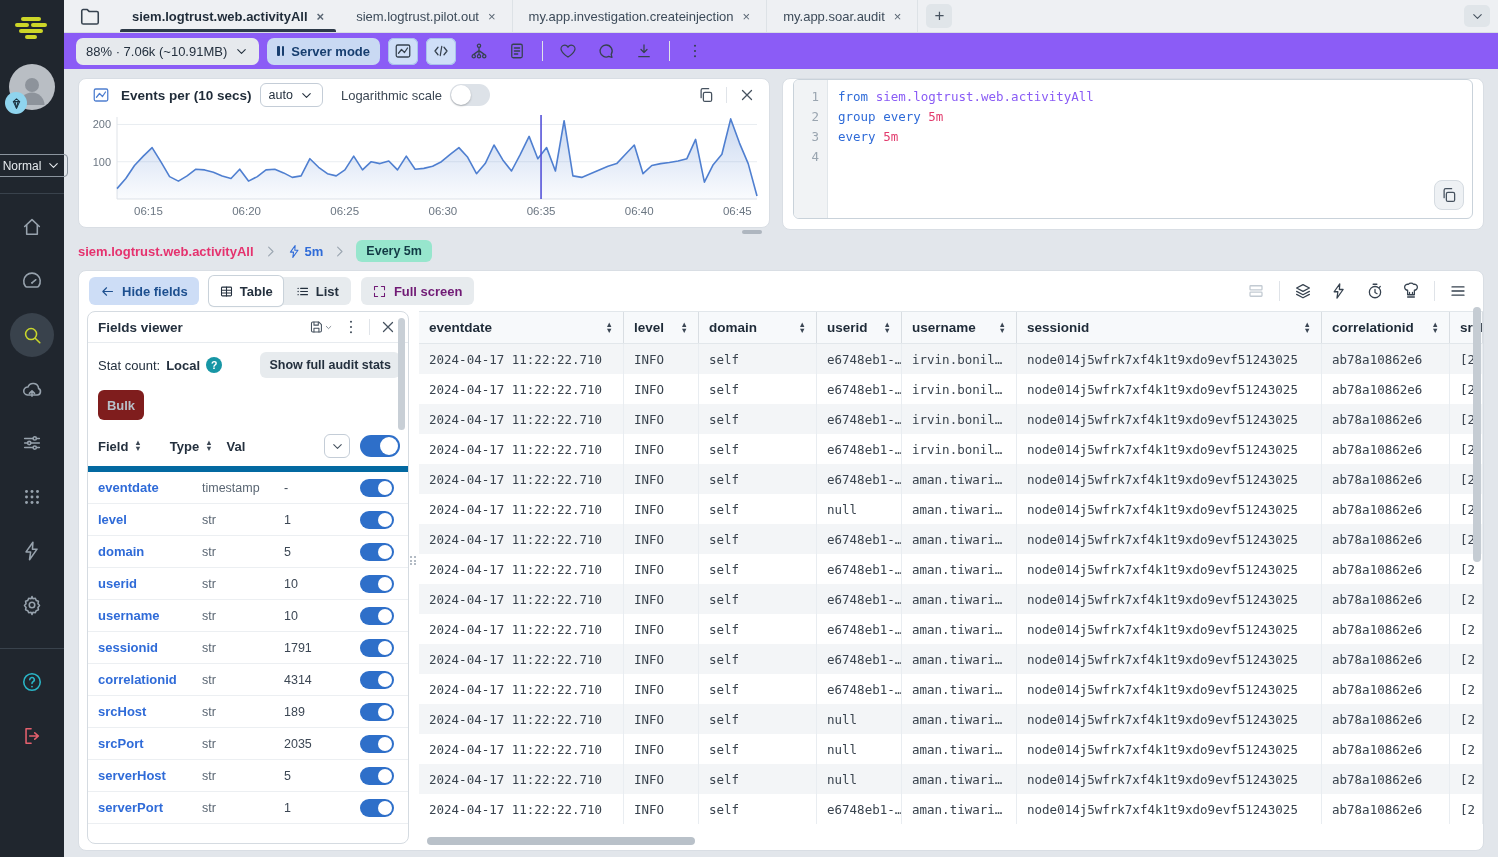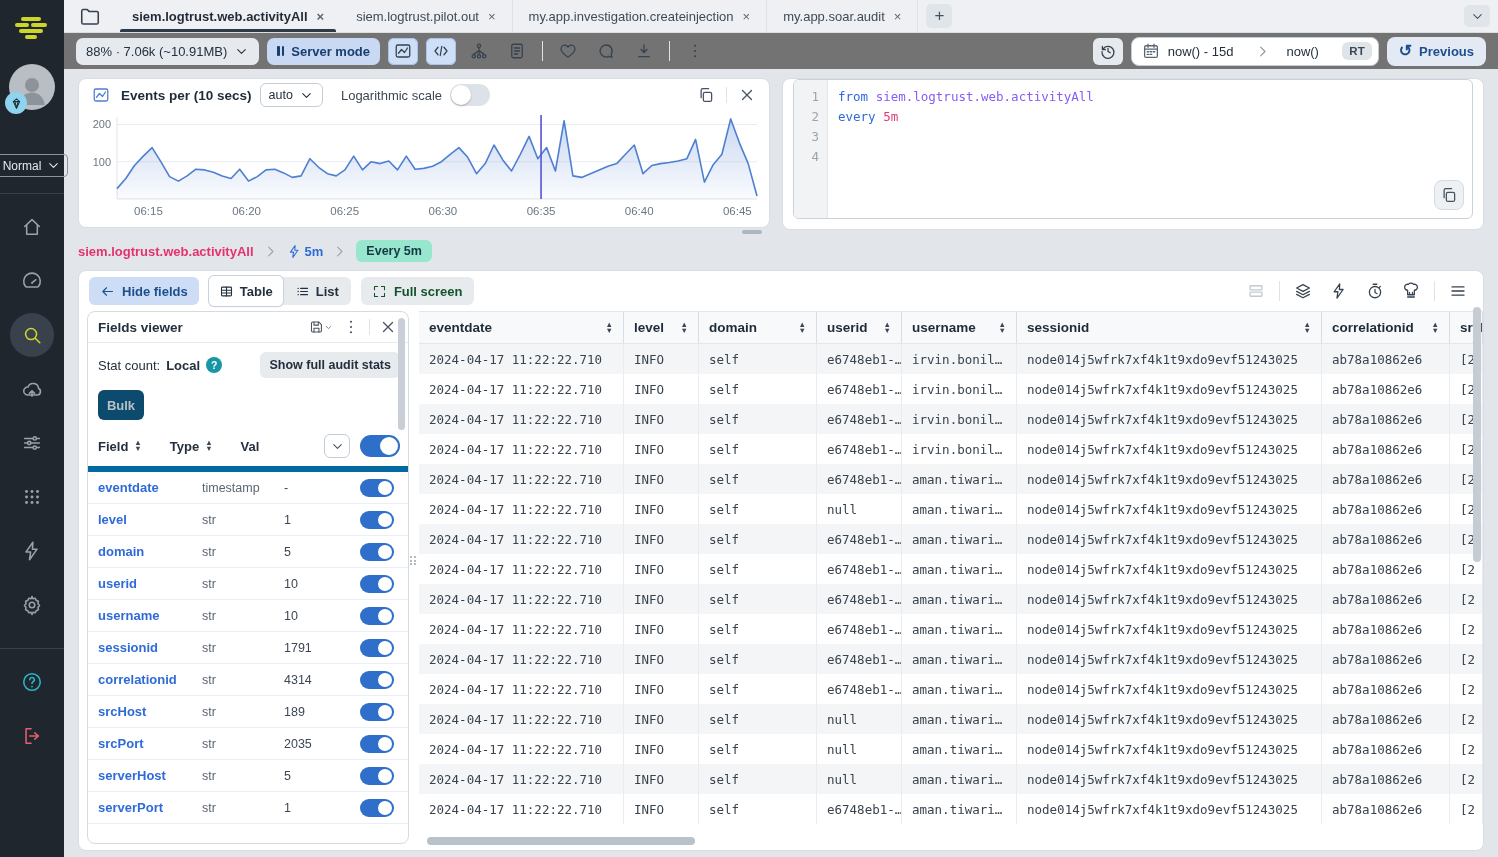--- a/index.html
+++ b/index.html
@@ -30,21 +30,21 @@
   .tab-folder { width:52px; display:flex; align-items:center; justify-content:center; color:#36424f; cursor:pointer; }
   .tabs { display:flex; align-items:stretch; }
   .tab { display:flex; align-items:center; gap:9px; padding:0 16px; font-size:13px; color:#3d4b59; cursor:pointer; position:relative; border-right:1px solid #dde2e6; }
   .tab.active { color:#1f2b38; font-weight:bold; border-right:none; }
   .tab.active::after { content:""; position:absolute; left:4px; right:4px; bottom:0; height:3px; background:#2d3a48; border-radius:2px 2px 0 0; }
   .tab .x { color:#5a6673; font-size:13px; }
   .tab-add { width:26px; height:24px; margin:4px 0 0 8px; background:#e0e5e9; border-radius:5px; display:flex; align-items:center; justify-content:center; color:#46525f; font-size:17px; cursor:pointer; }
   .tab-collapse { margin-left:auto; margin-right:8px; align-self:center; width:26px; height:22px; background:#e0e5e9; border-radius:5px; display:flex; align-items:center; justify-content:center; color:#46525f; cursor:pointer; }
 
   
-  .toolbar { height:37px; background:#737373; border-bottom:1px solid #e3e7eb; display:flex; align-items:center; padding:0 12px; gap:8px; }
+  .toolbar { height:37px; background:#8b5cf6; border-bottom:1px solid #e3e7eb; display:flex; align-items:center; padding:0 12px; gap:8px; }
   .pill { height:27px; border-radius:7px; display:flex; align-items:center; gap:7px; padding:0 10px; font-size:13px; cursor:pointer; }
   .pill.gray { background:#e6e9ed; color:#24303e; }
   .pill.blue { background:#c9d9f3; color:#173e6f; font-weight:bold; }
   .pause { display:flex; gap:2px; }
   .pause i { width:2.5px; height:10px; background:#173e6f; border-radius:1px; }
   .tb-ic { width:30px; height:27px; border-radius:6px; display:flex; align-items:center; justify-content:center; color:#36424f; cursor:pointer; }
   .tb-ic.sel { background:#cfdff8; box-shadow:inset 0 0 0 1px #a9c3ec; }
   .tb-sep { width:1px; height:20px; background:#dfe3e8; margin:0 2px; }
   .tb-right { margin-left:auto; display:flex; align-items:center; gap:8px; }
   .date-field { height:29px; border:1px solid #c4cdd7; border-radius:8px; background:#fff; display:flex; align-items:center; padding:0 6px 0 10px; gap:8px; font-size:13px; color:#24303e; min-width:248px; cursor:pointer; }
@@ -86,21 +86,21 @@
   .mag-btn { width:32px; height:100%; border-left:1px solid #e1e6ea; display:flex; align-items:center; justify-content:center; color:#36424f; cursor:pointer; }
   .crumb { display:flex; align-items:center; gap:9px; font-size:13px; }
   .crumb .tbl { color:#e5326e; font-weight:bold; cursor:pointer; }
   .crumb .sep { color:#9aa5b0; font-size:14px; }
   .crumb .grp { color:#2f6bd8; font-weight:bold; display:flex; align-items:center; gap:3px; cursor:pointer; }
   .crumb .every { background:#97e6cd; color:#113a44; font-size:12.5px; font-weight:bold; border-radius:6px; padding:4px 10px; cursor:pointer; }
 
   
   .main-panel { margin-top:8px; flex:1; background:#fff; border:1px solid #d9dee4; border-radius:8px; display:flex; flex-direction:column; min-height:0; position:relative; }
   .controls { height:40px; display:flex; align-items:center; padding:0 10px; gap:10px; flex:none; }
-  .btn { height:28px; border-radius:6px; display:flex; align-items:center; gap:7px; padding:0 11px; font-size:13px; font-weight:bold; color:#14532d; background:#e7ebee; cursor:pointer; }
+  .btn { height:28px; border-radius:6px; display:flex; align-items:center; gap:7px; padding:0 11px; font-size:13px; font-weight:bold; color:#701a75; background:#e7ebee; cursor:pointer; }
   .btn.hide-f { background:#cdddf6; color:#1d4f8f; }
   .seg { height:28px; background:#e7ebee; border-radius:6px; display:flex; align-items:center; padding:2px; }
   .seg .sg { height:26px; border-radius:5px; display:flex; align-items:center; gap:6px; padding:0 10px; font-size:13px; font-weight:bold; color:#24303e; cursor:pointer; }
   .seg .sg.on { background:#fff; box-shadow:0 0 0 1px #c9d2da, 0 1px 2px rgba(0,0,0,.08); margin:-2px 2px -2px -2px; height:30px; }
   .ctl-icons { margin-left:auto; display:flex; align-items:center; gap:6px; color:#46525f; }
   .ctl-icons .dis { color:#c2cad2; }
 
   .body-row { flex:1; display:flex; min-height:0; padding:0 0 6px 8px; }
 
   
@@ -108,21 +108,21 @@
   .fv-head { height:31px; display:flex; align-items:center; padding:0 8px 0 10px; gap:6px; border-bottom:1px solid #e7ebef; }
   .fv-title { font-size:13.5px; font-weight:bold; flex:1; }
   .stat-row { display:flex; align-items:center; padding:9px 8px 4px 10px; gap:6px; font-size:13px; }
   .stat-row b { font-weight:bold; }
   .q-badge { width:16px; height:16px; border-radius:50%; background:#1796a5; color:#fff; font-size:10.5px; font-weight:bold; display:flex; align-items:center; justify-content:center; cursor:pointer; }
   .stat-btn { margin-left:auto; background:#e7ebee; border-radius:6px; font-size:12.5px; font-weight:bold; color:#24303e; padding:6px 9px; cursor:pointer; }
   .fsearch-row { display:flex; gap:8px; padding:8px 8px 4px 10px; }
   .fsearch { flex:1; height:30px; border:1px solid #c4cdd7; border-radius:6px; display:flex; align-items:center; gap:6px; padding:0 8px; color:#98a3af; }
   .fsearch input { border:none; outline:none; flex:1; font-size:13px; background:transparent; color:#24303e; }
   .fsearch input::placeholder { color:#98a3af; }
-  .bulk { width:46px; height:30px; background:#0c4a6e; border-radius:6px; font-size:13px; font-weight:bold; color:#b8c0c9; display:flex; align-items:center; justify-content:center; }
+  .bulk { width:46px; height:30px; background:#7f1d1d; border-radius:6px; font-size:13px; font-weight:bold; color:#b8c0c9; display:flex; align-items:center; justify-content:center; }
   .fcols { display:flex; align-items:center; padding:10px 8px 8px 10px; gap:4px; font-size:13px; font-weight:bold; color:#24303e; border-bottom:6px solid #0369a1; }
   .sort { display:inline-flex; flex-direction:column; line-height:6px; font-size:7.5px; color:#3c4754; margin:0 2px; cursor:pointer; }
   .chev-box { width:26px; height:24px; border:1px solid #c4cdd7; border-radius:6px; display:flex; align-items:center; justify-content:center; color:#46525f; margin-left:auto; margin-right:6px; cursor:pointer; }
   .tgl-on { width:34px; height:18px; border-radius:9px; background:#2e6fc9; position:relative; flex:none; cursor:pointer; }
   .tgl-on::after { content:""; position:absolute; right:2px; top:2px; width:14px; height:14px; border-radius:50%; background:#fff; }
   .fcols .tgl-on { width:40px; height:22px; border-radius:11px; }
   .fcols .tgl-on::after { width:18px; height:18px; }
   .flist { flex:1; overflow:hidden; position:relative; }
   .frow { height:32px; display:flex; align-items:center; padding:0 14px 0 10px; border-bottom:1px solid #eceff2; }
   .frow .fn { width:104px; color:#2f6bd8; font-size:13px; font-weight:bold; cursor:pointer; }
@@ -483,42 +483,20 @@
           <svg class="ic">
             <use href="#i-down"></use>
           </svg>
         </div>
       <div class="tb-sep"></div>
       <div class="tb-ic">
           <svg class="ic">
             <use href="#i-kebab"></use>
           </svg>
         </div>
-      <div class="tb-right">
-        <div class="tb-ic" style="background:#e6e9ed">
-            <svg class="ic">
-              <use href="#i-hist"></use>
-            </svg>
-          </div>
-        <div class="date-field">
-          <svg class="ic" style="color:#5a6673">
-              <use href="#i-cal"></use>
-            </svg>
-          <span>now() - 15d</span>
-          <svg class="ic sm" style="color:#8a96a2;margin-left:14px">
-              <use href="#i-chevr"></use>
-            </svg>
-          <span style="margin-left:8px">now()</span>
-          <span class="rt">RT</span>
-        </div>
-        <div class="prev-btn">
-          <span class="undo">↺</span>
-          <span>Previous</span>
-        </div>
-      </div>
     </div>
 
     <div class="content">
 
       <div class="top-row">
 
         <div>
           <div class="panel chart-panel">
             <div class="p-head">
               <div class="h-ic chart-ic-tint">
@@ -579,20 +557,21 @@
         <div class="panel query-panel">
           <div class="editor">
             <div class="gutter" id="gutter">
                 <div>1</div>
                 <div>2</div>
                 <div>3</div>
                 <div>4</div>
               </div>
             <div class="code" id="codeLines">
                 <div><span class="tk-kw">from </span><span class="tk-name">siem.logtrust.web.activityAll</span></div>
+                <div><span class="tk-kw">group every </span><span class="tk-num">5m</span></div>
                 <div><span class="tk-kw">every </span><span class="tk-num">5m</span></div>
                 <div>&nbsp;</div>
               </div>
             <div class="copy-fab">
                 <svg class="ic">
                   <use href="#i-copy"></use>
                 </svg>
               </div>
           </div>
         </div>
@@ -713,21 +692,21 @@
               <span class="stat-btn">Show full audit stats</span>
             </div>
             <div class="fsearch-row">
               <div class="bulk">Bulk</div>
             </div>
             <div class="fcols">
               <span>Field</span>
               <span class="sort">▲<span>▼</span></span>
               <span style="margin-left:22px">Type</span>
               <span class="sort">▲<span>▼</span></span>
-              <span style="margin-left:22px">Val</span>
+              <span style="margin-left:8px">Val</span>
               <div class="chev-box">
                   <svg class="ic sm">
                     <use href="#i-chevd"></use>
                   </svg>
                 </div>
               <div class="tgl-on"></div>
             </div>
             <div class="flist" id="fieldList">
                 <div class="frow">
                   <span class="fn">eventdate</span>

